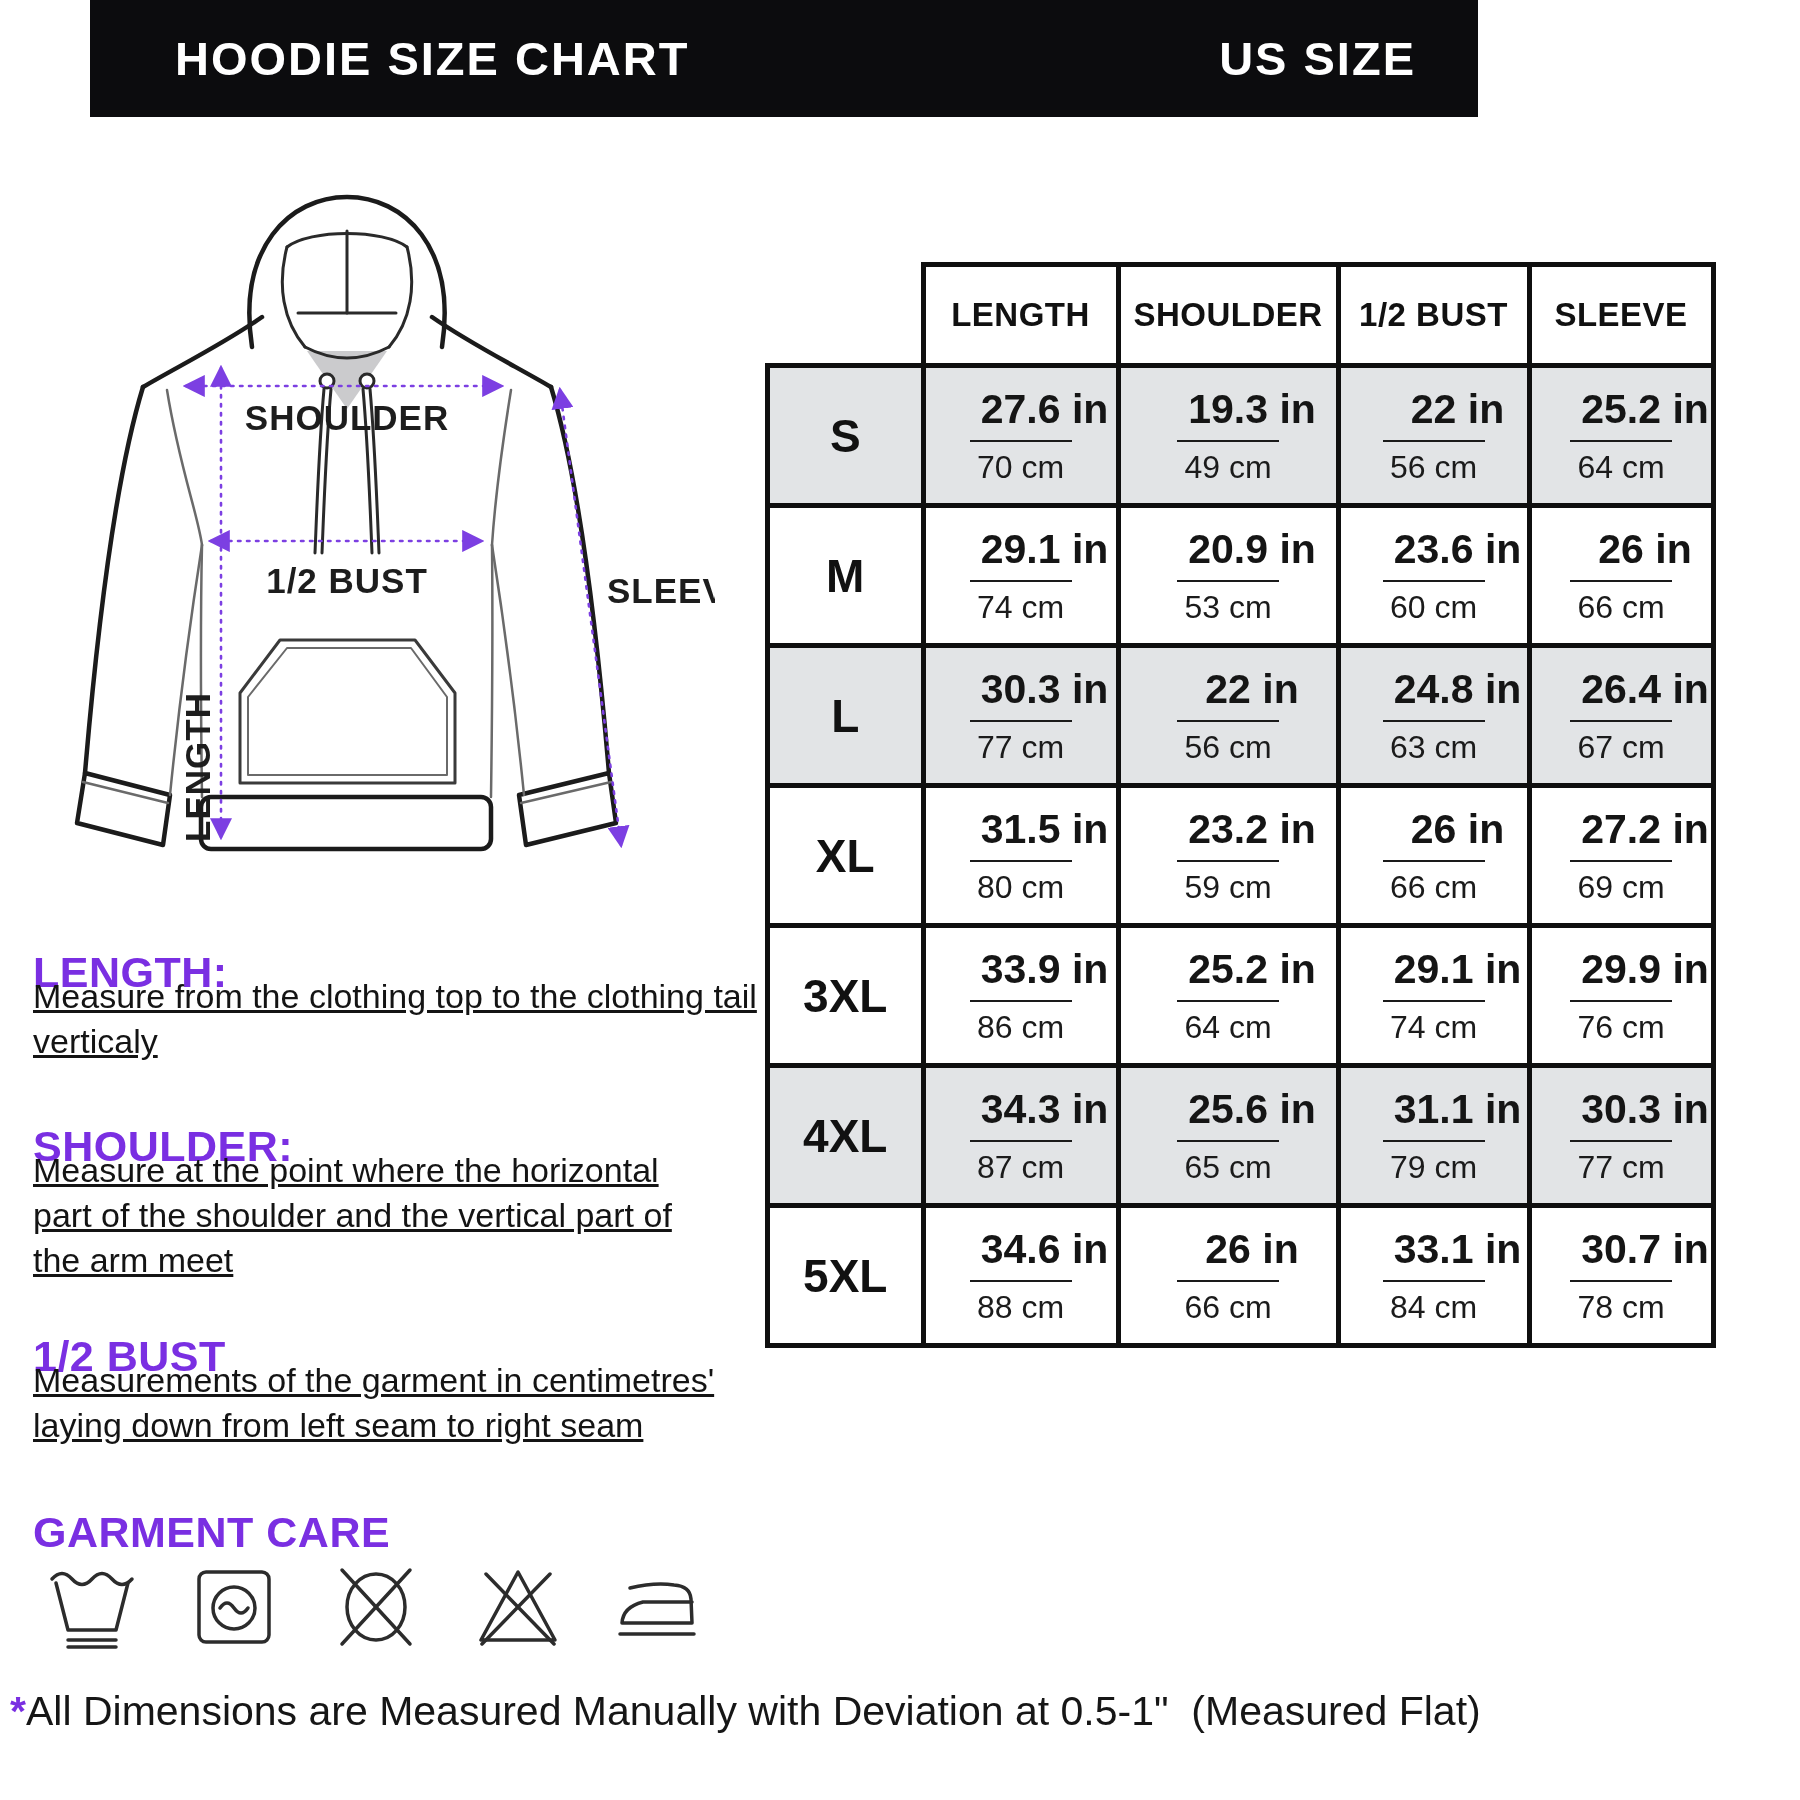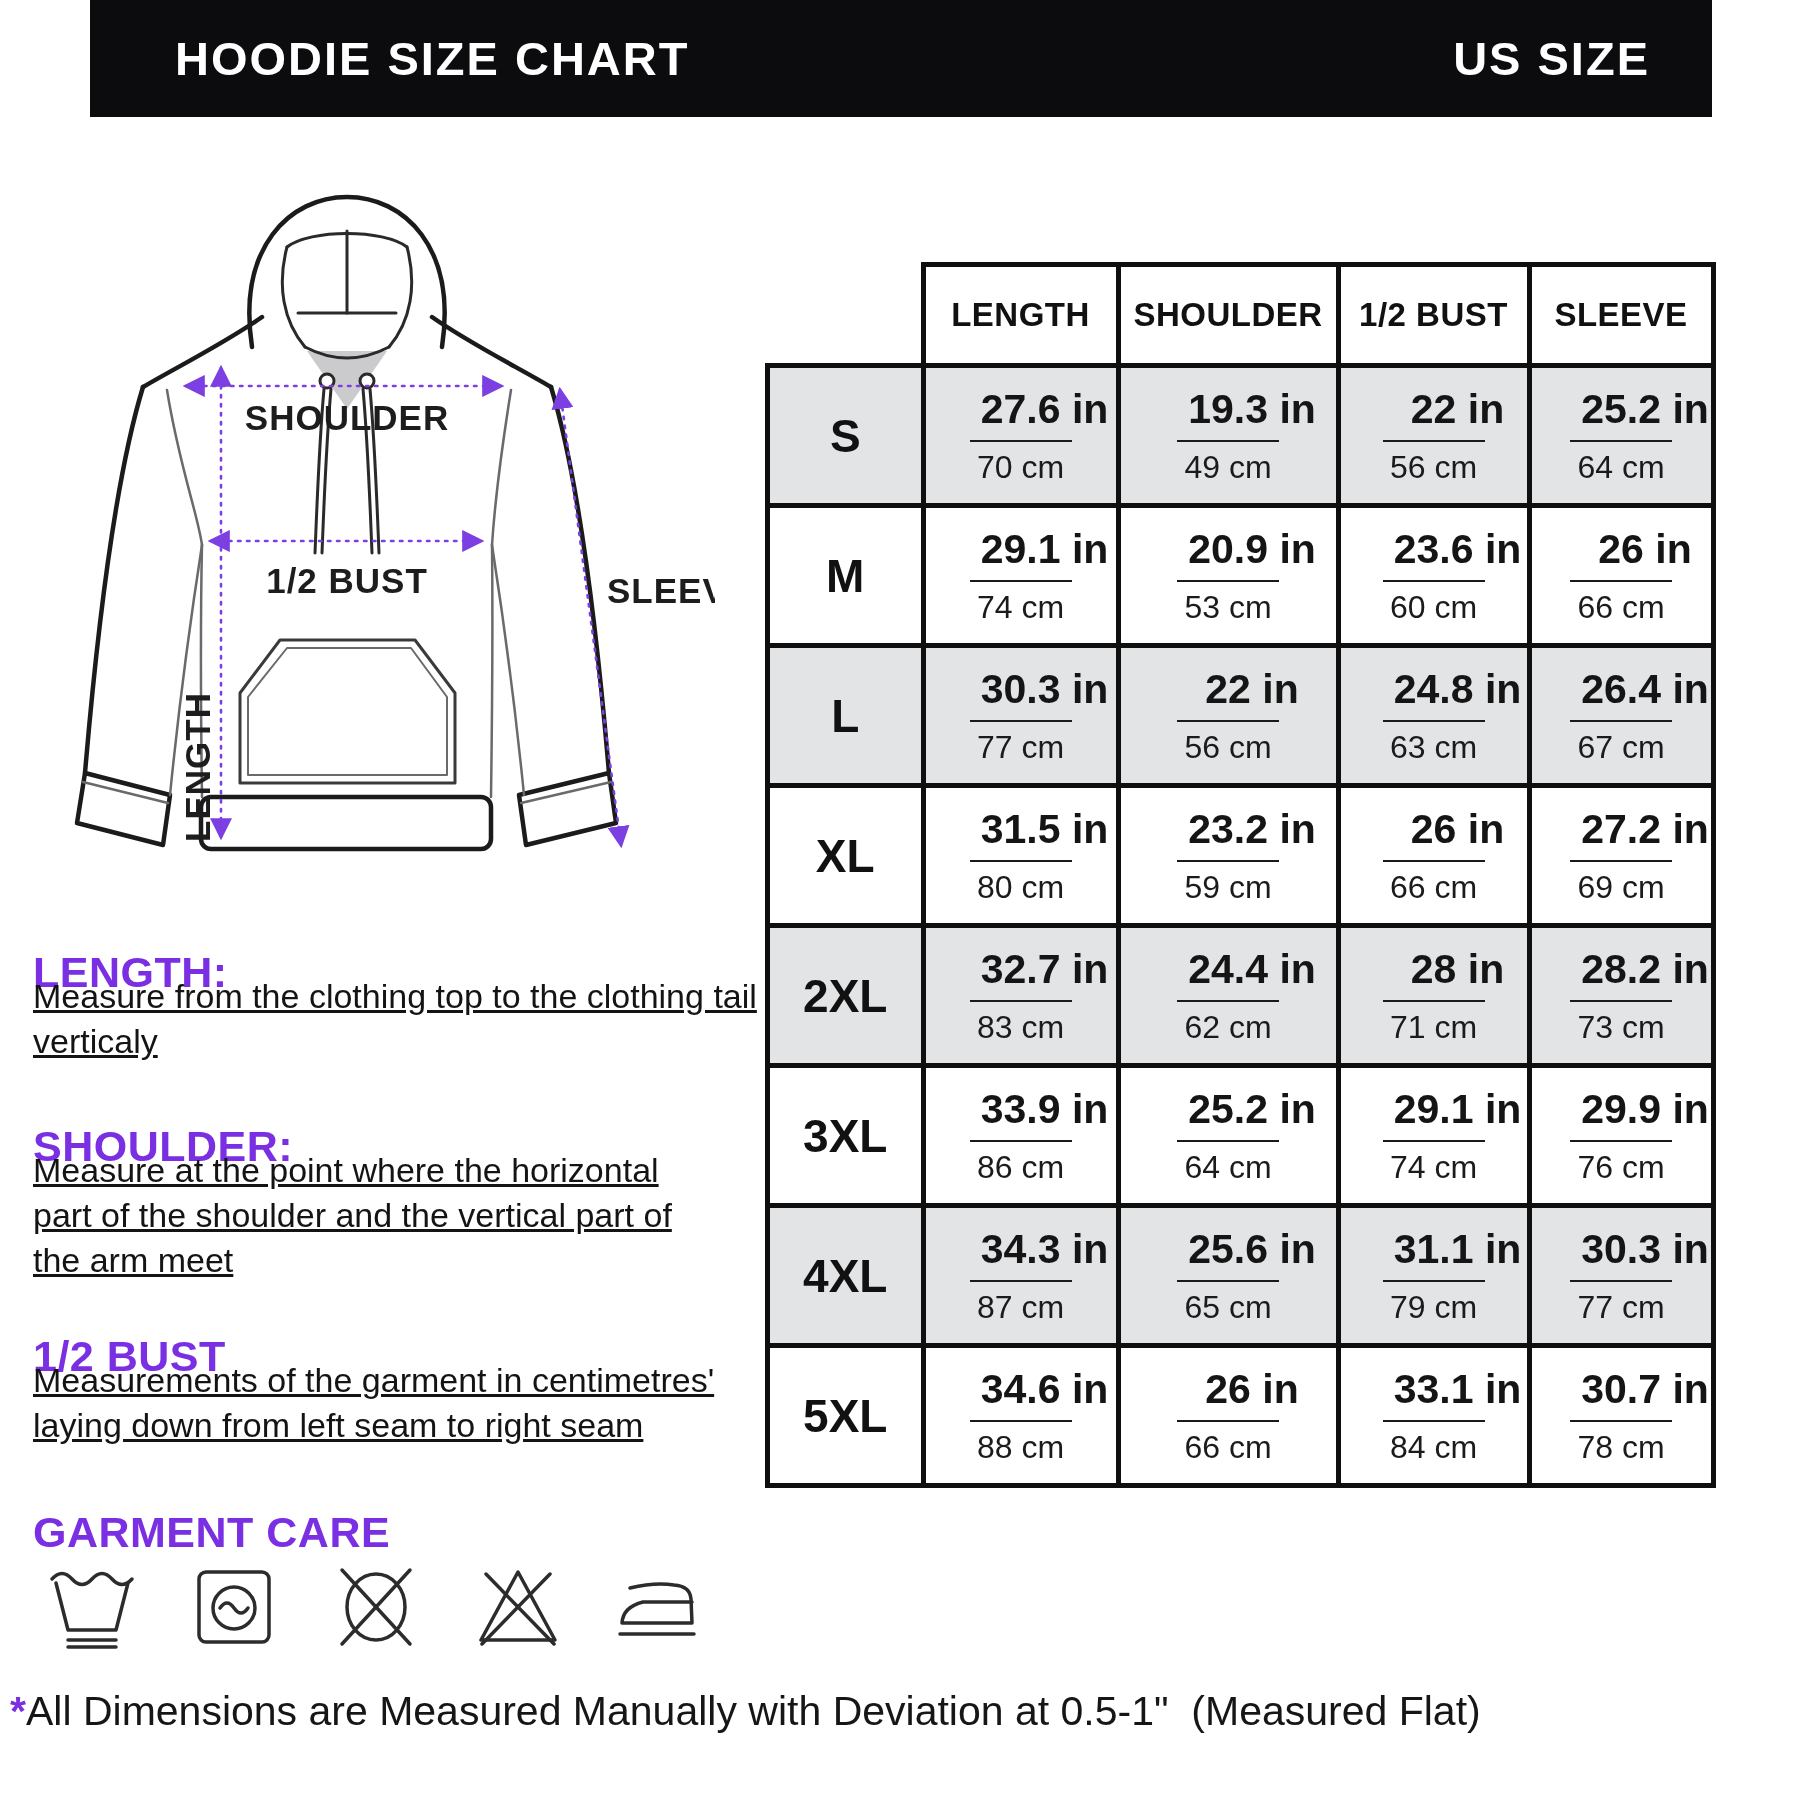--- a/index.html
+++ b/index.html
@@ -1,20 +1,20 @@
 <!DOCTYPE html>
 <html><head>
 <meta charset="utf-8">
 <style>
   html,body{margin:0;padding:0;}
   body{width:1800px;height:1800px;position:relative;background:#ffffff;
        font-family:"Liberation Sans",sans-serif;color:#141414;overflow:hidden;}
 
   
-  .topbar{position:absolute;left:90px;top:0;width:1622px;height:117px;background:#0c0c0e;
+  .topbar{position:absolute;left:90px;top:0;width:1388px;height:117px;background:#0c0c0e;
           display:flex;align-items:center;justify-content:space-between;
           padding:0 62px 0 85px;box-sizing:border-box;}
   .topbar .t{color:#fff;font-weight:700;font-size:47px;letter-spacing:2px;white-space:nowrap;}
 
   
   .diagram{position:absolute;left:55px;top:185px;width:660px;height:700px;}
   .diagram svg{width:100%;height:100%;}
   .mlabel{font-family:"Liberation Sans",sans-serif;font-weight:700;font-size:35px;fill:#1d1d1d;letter-spacing:1px;}
 
   
@@ -223,43 +223,20 @@
           <div class="inv">26 in</div>
           <div class="rule"></div>
           <div class="cmv">66 cm</div>
         </td>
     <td>
           <div class="inv">27.2 in</div>
           <div class="rule"></div>
           <div class="cmv">69 cm</div>
         </td>
   </tr>
-  <tr class="r g">
-    <th class="size">2XL</th>
-    <td>
-          <div class="inv">32.7 in</div>
-          <div class="rule"></div>
-          <div class="cmv">83 cm</div>
-        </td>
-    <td>
-          <div class="inv">24.4 in</div>
-          <div class="rule"></div>
-          <div class="cmv">62 cm</div>
-        </td>
-    <td>
-          <div class="inv">28 in</div>
-          <div class="rule"></div>
-          <div class="cmv">71 cm</div>
-        </td>
-    <td>
-          <div class="inv">28.2 in</div>
-          <div class="rule"></div>
-          <div class="cmv">73 cm</div>
-        </td>
-  </tr>
   <tr class="r">
     <th class="size">3XL</th>
     <td>
           <div class="inv">33.9 in</div>
           <div class="rule"></div>
           <div class="cmv">86 cm</div>
         </td>
     <td>
           <div class="inv">25.2 in</div>
           <div class="rule"></div>

